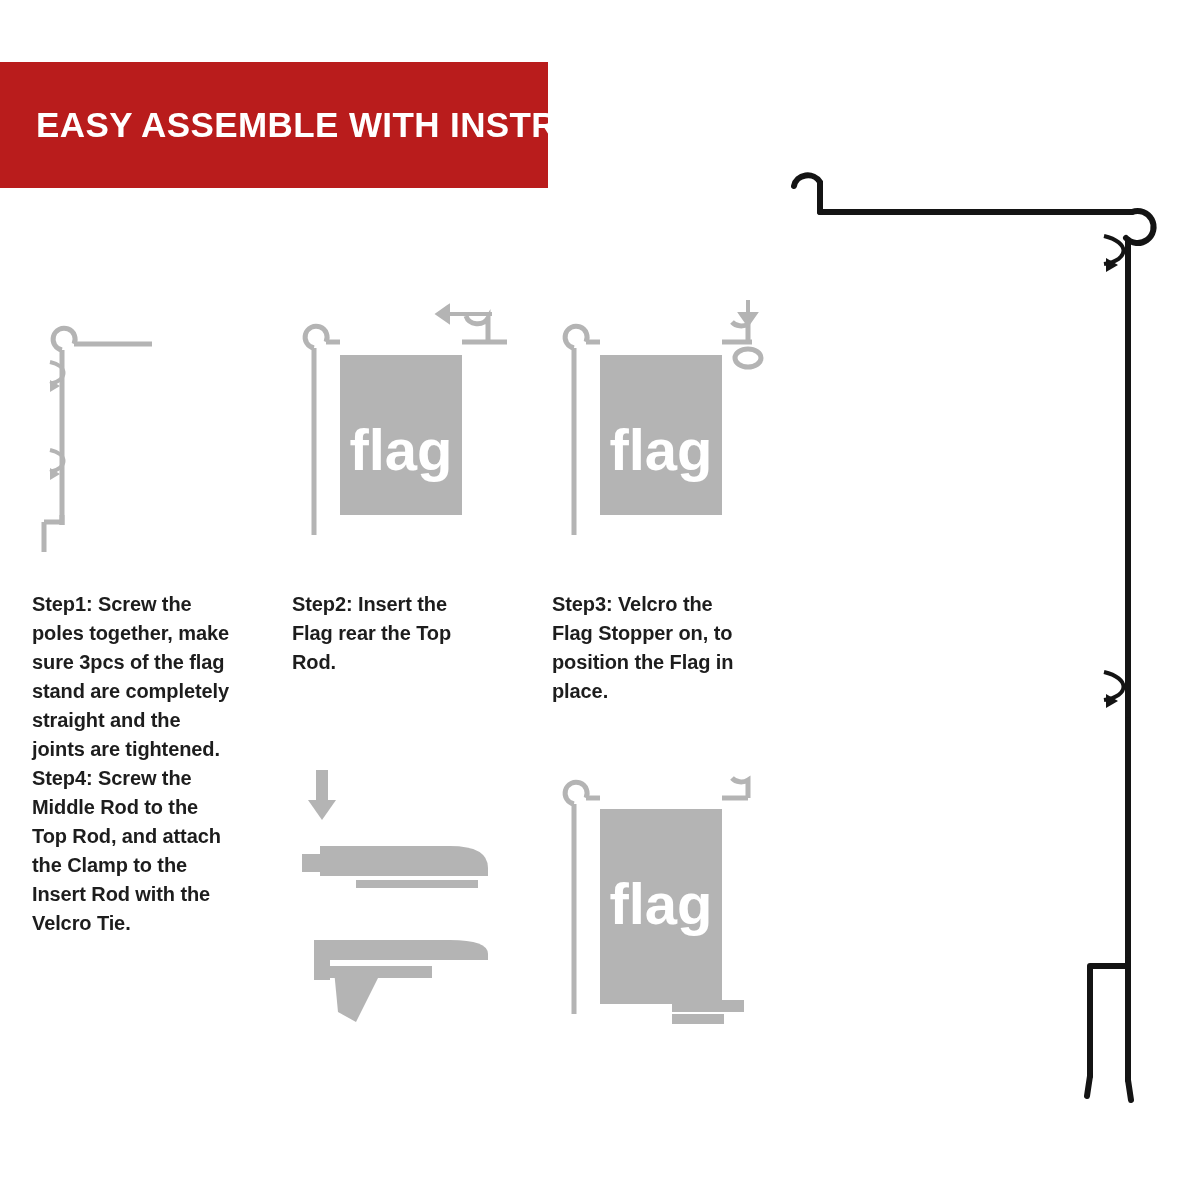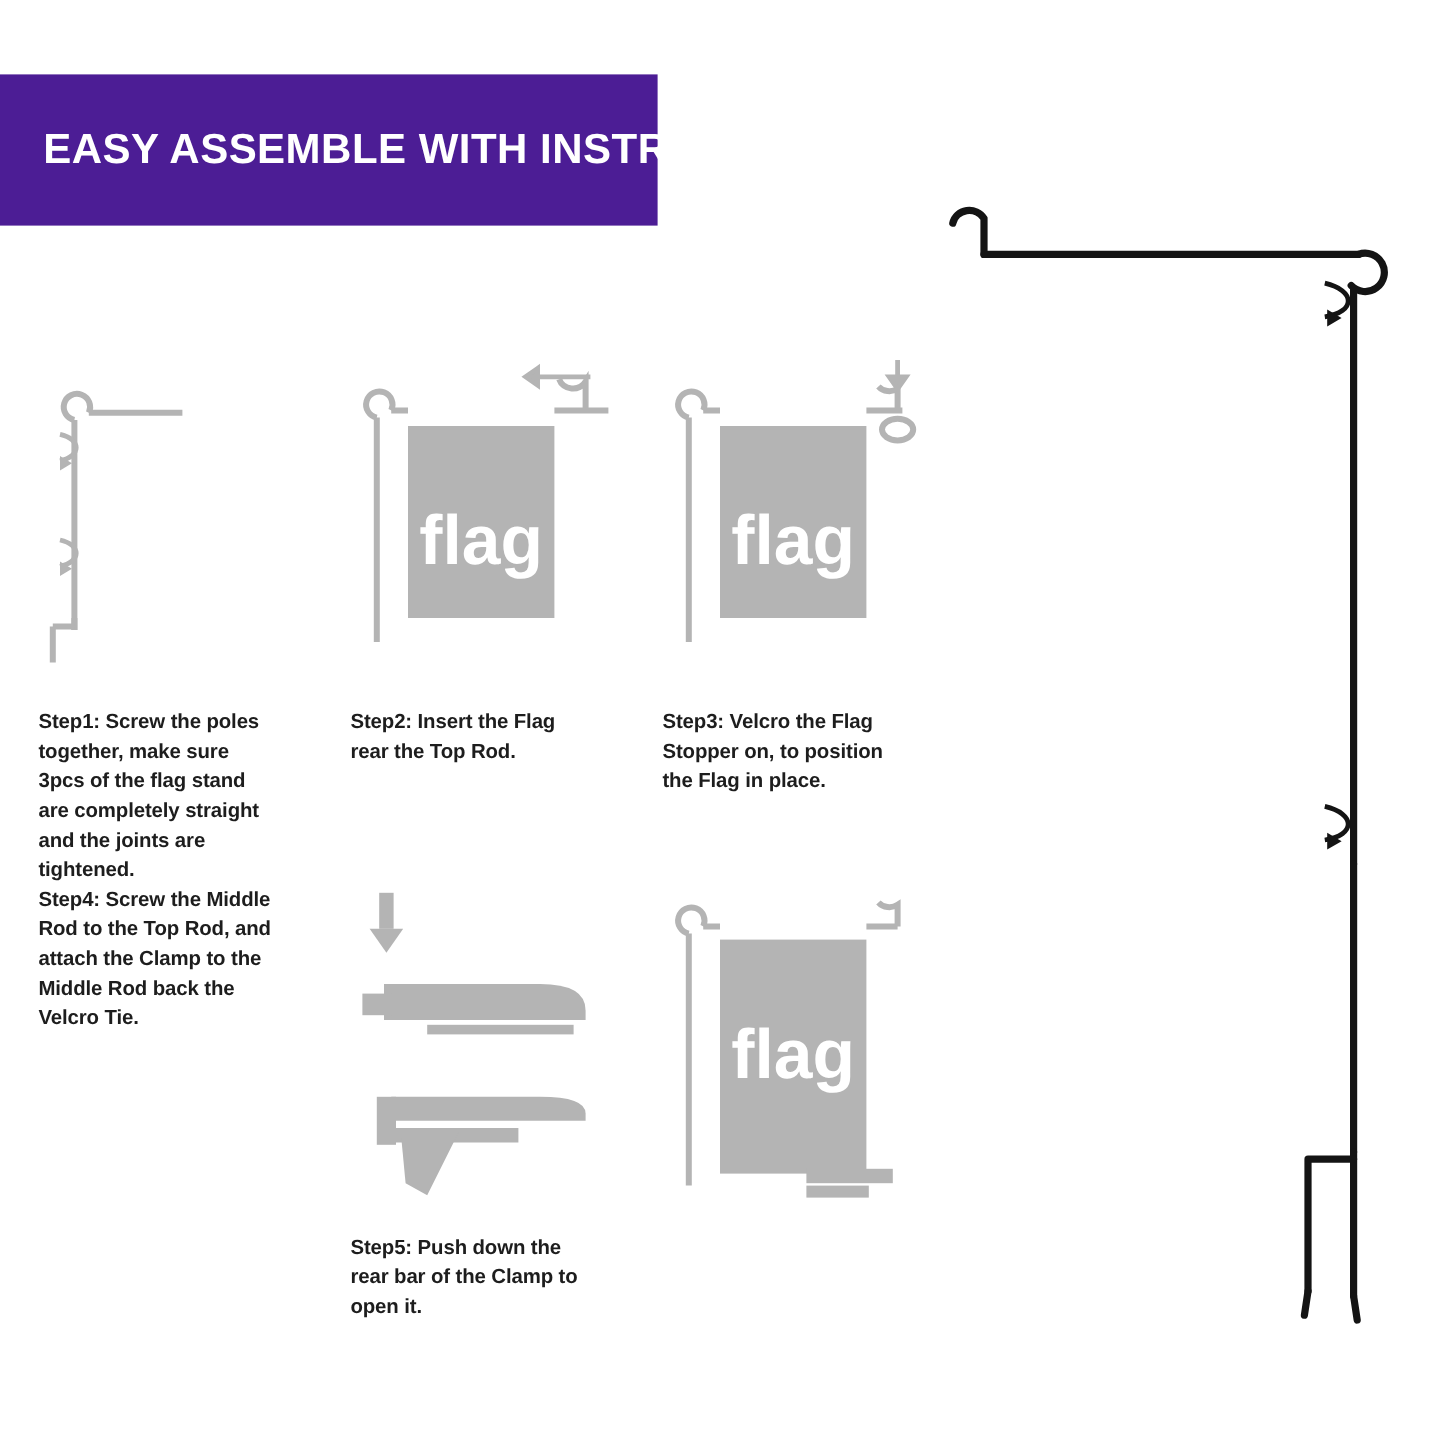--- a/index.html
+++ b/index.html
@@ -15,21 +15,21 @@
     position: relative;
   }
 
   
   .banner {
     position: absolute;
     left: 0;
     top: 62px;
     width: 548px;
     height: 126px;
-    background: #4c1d95;
+    background: #b91c1c;
     display: flex;
     align-items: center;
   }
   .banner-title {
     color: #ffffff;
     font-size: 35px;
     font-weight: bold;
     letter-spacing: 0.4px;
     padding-left: 36px;
     line-height: 1.1;
@@ -51,21 +51,21 @@
     box-sizing: border-box;
     padding: 0 28px 0 32px;
   }
   .art {
     position: relative;
     height: 290px;
     font-weight: bold;
   }
   .art svg { display: block; }
   .caption {
-    font-size: 17px;
+    font-size: 20px;
     line-height: 1.45;
     color: #1d1d1d;
     font-weight: bold;
     letter-spacing: -0.1px;
   }
   .row2 .art { height: 290px; }
 
   
   .stand {
     position: absolute;
@@ -173,21 +173,21 @@
           </g>
         </svg>
       </div>
       <div class="caption">Step3: Velcro the Flag Stopper on, to position the Flag in place.</div>
     </div>
   </div>
 
   <div class="row row2">
 
     <div class="cell">
-      <div class="caption">Step4: Screw the Middle Rod to the Top Rod, and attach the Clamp to the Middle Rod back the Velcro Tie.</div>
+      <div class="caption">Step4: Screw the Middle Rod to the Top Rod, and attach the Clamp to the Insert Rod with the Velcro Tie.</div>
     </div>
 
     <div class="cell">
       <div class="art">
         <svg width="215" height="280" viewBox="0 0 215 280">
 
           <g fill="#b4b4b4">
             <rect x="24" y="6" width="12" height="30"></rect>
             <polygon points="16,36 30,56 44,36"></polygon>
           </g>
@@ -199,21 +199,20 @@
           </g>
 
           <g fill="#b4b4b4">
             <path d="M34 176 L158 176 Q196 176 196 190 L196 196 L34 196 Z"></path>
             <path d="M34 202 L140 202 L140 214 L34 214 Z"></path>
             <path d="M42 206 L90 206 L64 258 L46 248 Z"></path>
             <rect x="22" y="176" width="16" height="40"></rect>
           </g>
         </svg>
       </div>
-      <div class="caption">Step5: Push down the rear bar of the Clamp to open it.</div>
     </div>
 
     <div class="cell">
       <div class="art">
         <svg width="215" height="280" viewBox="0 0 215 280">
           <rect x="48" y="45" width="122" height="195" fill="#b4b4b4"></rect>
           <text class="flagword" x="109" y="160" text-anchor="middle">flag</text>
           <g stroke="#b4b4b4" fill="none" stroke-width="5">
             <path d="M22 40 L22 250"></path>
             <path d="M22 40 a11 11 0 1 1 12 -6"></path>

